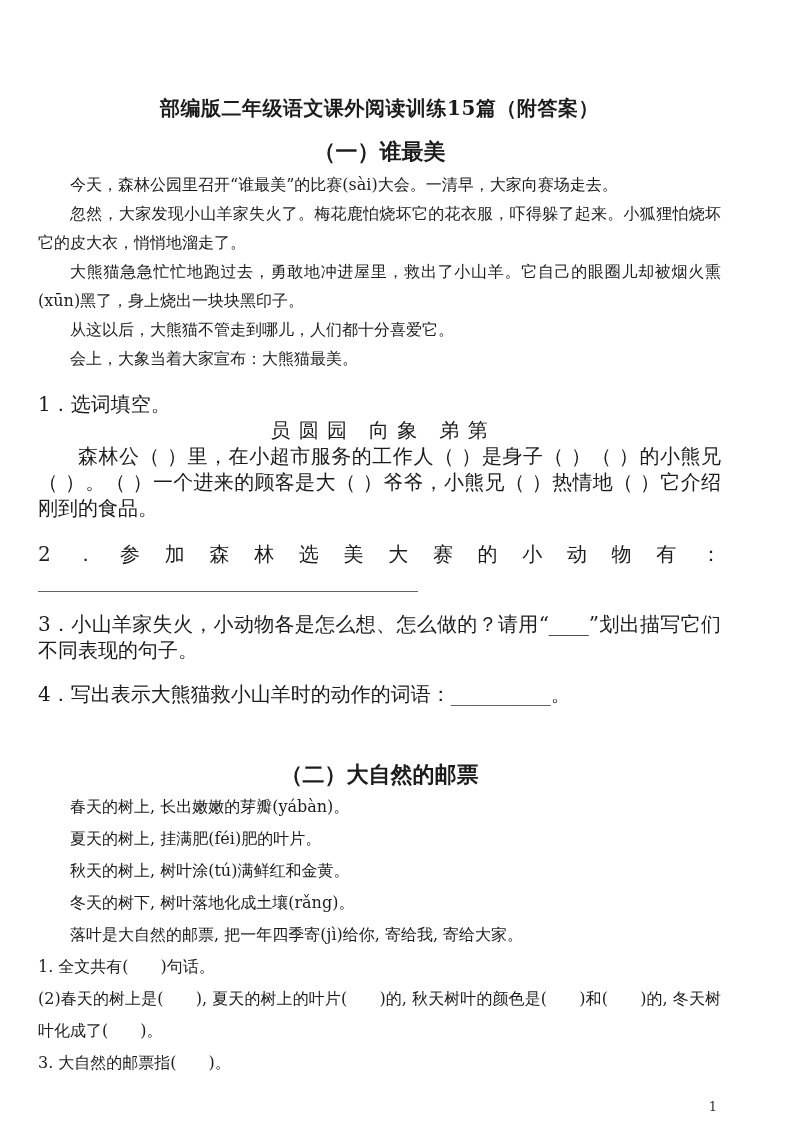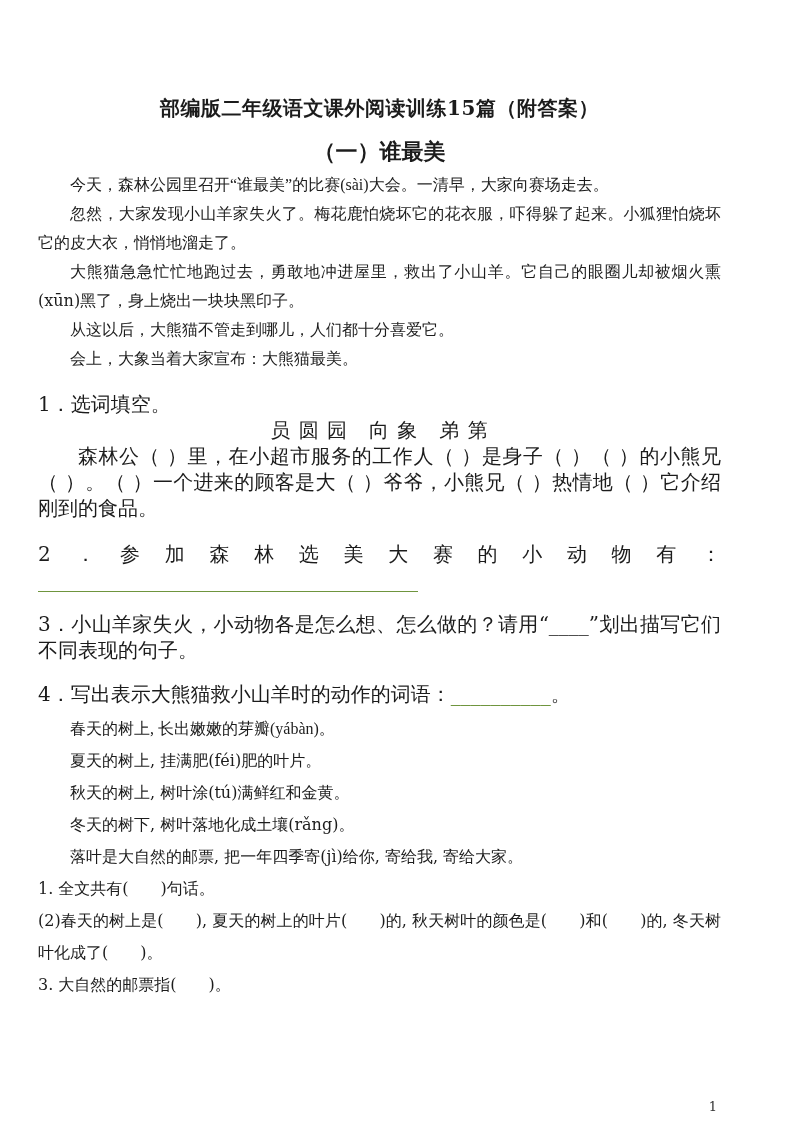--- a/index.html
+++ b/index.html
@@ -36,21 +36,20 @@
   }
   .body-para {
     margin: 0;
     font-size: 16px;
     line-height: 29px;
     text-indent: 2em;
     text-align: justify;
   }
   .body-para.first {
     margin-top: 8px;
-    font-family: Liberation Serif, serif;
   }
   .q-block {
     font-size: 20px;
     line-height: 26px;
   }
   .q-line {
     margin: 0;
     text-align: justify;
   }
   .q1 { margin-top: 18px; }
@@ -61,35 +60,34 @@
   }
   .fill-text {
     margin: 0;
     text-indent: 2em;
     text-align: justify;
   }
   .q2 { margin-top: 20px; }
   .q3 { margin-top: 18px; }
   .q4 { margin-top: 18px; }
   .blank {
-    color: #4d7c0f;
+    color: #0c4a6e;
     letter-spacing: 0;
   }
   .section2-heading {
     margin-top: 56px;
   }
   .poem-para {
     margin: 0;
     font-size: 16px;
     line-height: 32px;
     text-indent: 2em;
   }
   .poem-para.first {
     margin-top: 6px;
-    font-family: Liberation Serif, serif;
   }
   .s2-q {
     margin: 0;
     font-size: 16px;
     line-height: 32px;
     text-align: justify;
   }
   .page-number {
     position: absolute;
     right: 76px;
@@ -121,20 +119,21 @@
 
       <p class="q-line q2"><span>2．参加森林选美大赛的小动物有：</span><span class="blank">______________________________________</span></p>
 
       <p class="q-line q3">3．小山羊家失火，小动物各是怎么想、怎么做的？请用“____”划出描写它们不同表现的句子。</p>
 
       <p class="q-line q4"><span>4．写出表示大熊猫救小山羊时的动作的词语：</span><span class="blank">__________</span><span>。</span></p>
     </div>
   </div>
 
   <div>
+    <h2 class="section-heading section2-heading">（二）大自然的邮票</h2>
 
     <p class="poem-para first">春天的树上, 长出嫩嫩的芽瓣(yábàn)。</p>
     <p class="poem-para">夏天的树上, 挂满肥(féi)肥的叶片。</p>
     <p class="poem-para">秋天的树上, 树叶涂(tú)满鲜红和金黄。</p>
     <p class="poem-para">冬天的树下, 树叶落地化成土壤(rǎng)。</p>
     <p class="poem-para">落叶是大自然的邮票, 把一年四季寄(jì)给你, 寄给我, 寄给大家。</p>
 
     <p class="s2-q">1. 全文共有(　　)句话。</p>
     <p class="s2-q">(2)春天的树上是(　　), 夏天的树上的叶片(　　)的, 秋天树叶的颜色是(　　)和(　　)的, 冬天树叶化成了(　　)。</p>
     <p class="s2-q">3. 大自然的邮票指(　　)。</p>

